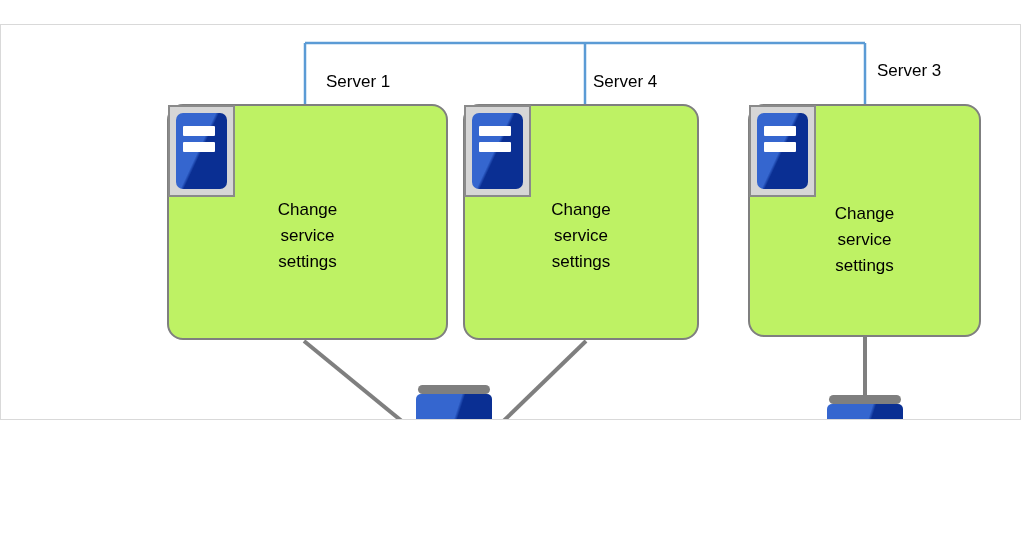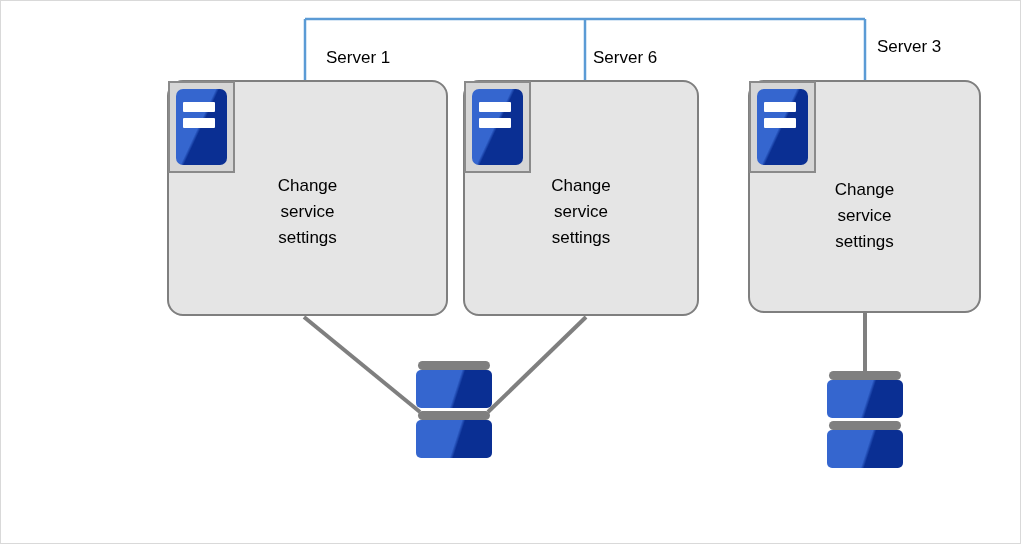--- a/index.html
+++ b/index.html
@@ -6,25 +6,26 @@
     margin: 0;
     padding: 0;
     background: #ffffff;
   }
   body {
     font-family: "Liberation Sans", sans-serif;
   }
   #canvas {
     position: relative;
     width: 1021px;
-    height: 544px;
+    height: 396px;
     background: #ffffff;
     border: 1px solid #d9d9d9;
     box-sizing: border-box;
     overflow: hidden;
+    margin-top: 24px;
   }
   .svg-layer {
     position: absolute;
     left: 0;
     top: 0;
     width: 1021px;
     height: 544px;
   }
 
   
@@ -32,21 +33,21 @@
     position: absolute;
     font-size: 17px;
     color: #000000;
     white-space: nowrap;
     line-height: 1;
   }
 
   
   .server-box {
     position: absolute;
-    background: #e5e5e5;
+    background: #bef264;
     border: 2.5px solid #7f7f7f;
     border-radius: 16px;
     box-sizing: border-box;
   }
 
   
   .server-icon {
     position: absolute;
     left: -1px;
     top: -1px;
@@ -135,21 +136,21 @@
     </g>
 
     <path d="M303 316 L419 411" stroke="#7f7f7f" stroke-width="4" fill="none"></path>
 
     <path d="M585 316 L487 411" stroke="#7f7f7f" stroke-width="4" fill="none"></path>
 
     <path d="M864 312 L864 371" stroke="#7f7f7f" stroke-width="4" fill="none"></path>
   </svg>
 
   <div class="server-label" style="left:325px; top:48px;">Server 1</div>
-  <div class="server-label" style="left:592px; top:48px;">Server 6</div>
+  <div class="server-label" style="left:592px; top:48px;">Server 4</div>
   <div class="server-label" style="left:876px; top:37px;">Server 3</div>
 
   <div class="server-box" style="left:166px; top:79px; width:281px; height:236px;">
     <div class="server-icon">
       <div class="server-icon-inner">
         <div class="server-icon-bar b1"></div>
         <div class="server-icon-bar b2"></div>
       </div>
     </div>
     <div class="box-text" style="top:91px;">Change

